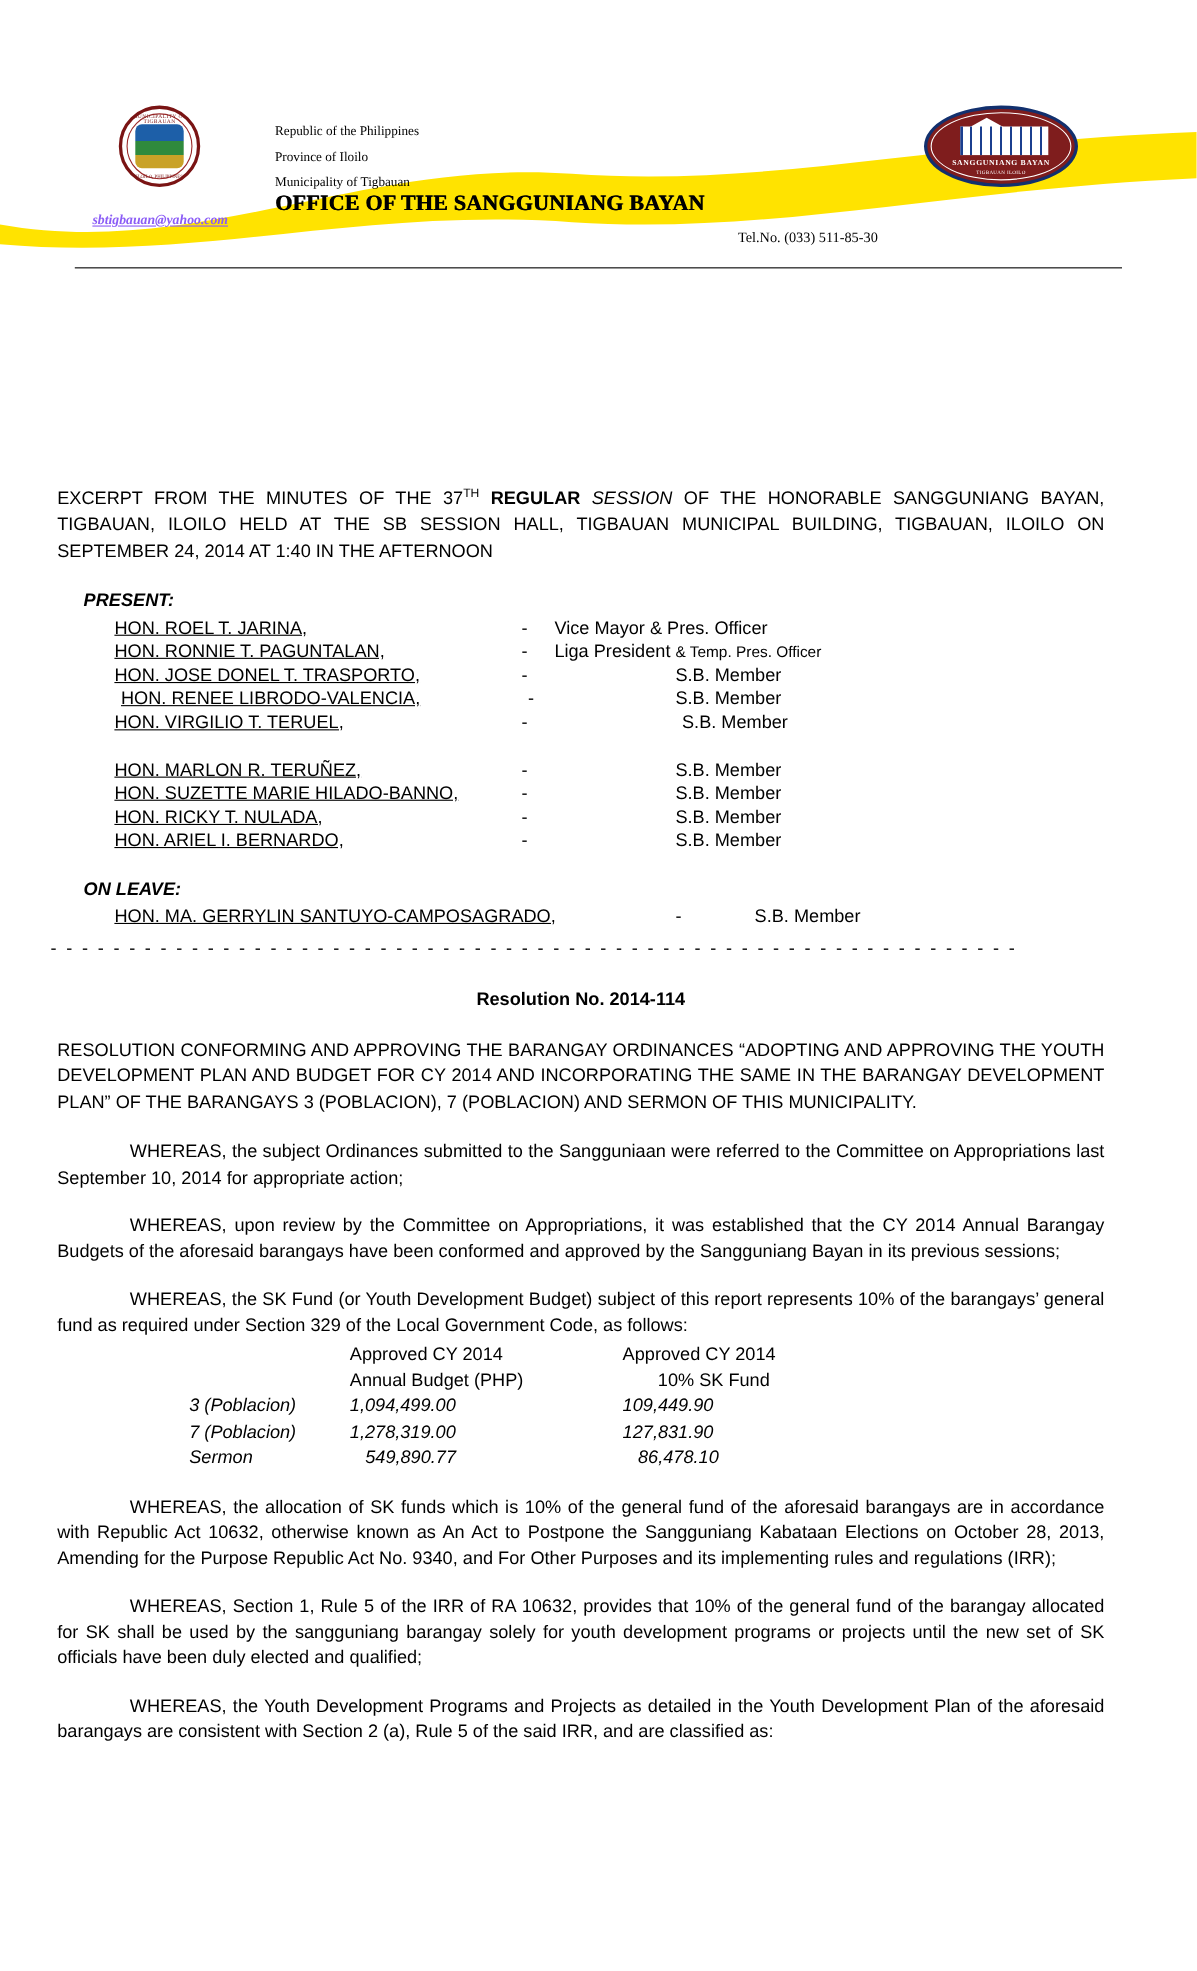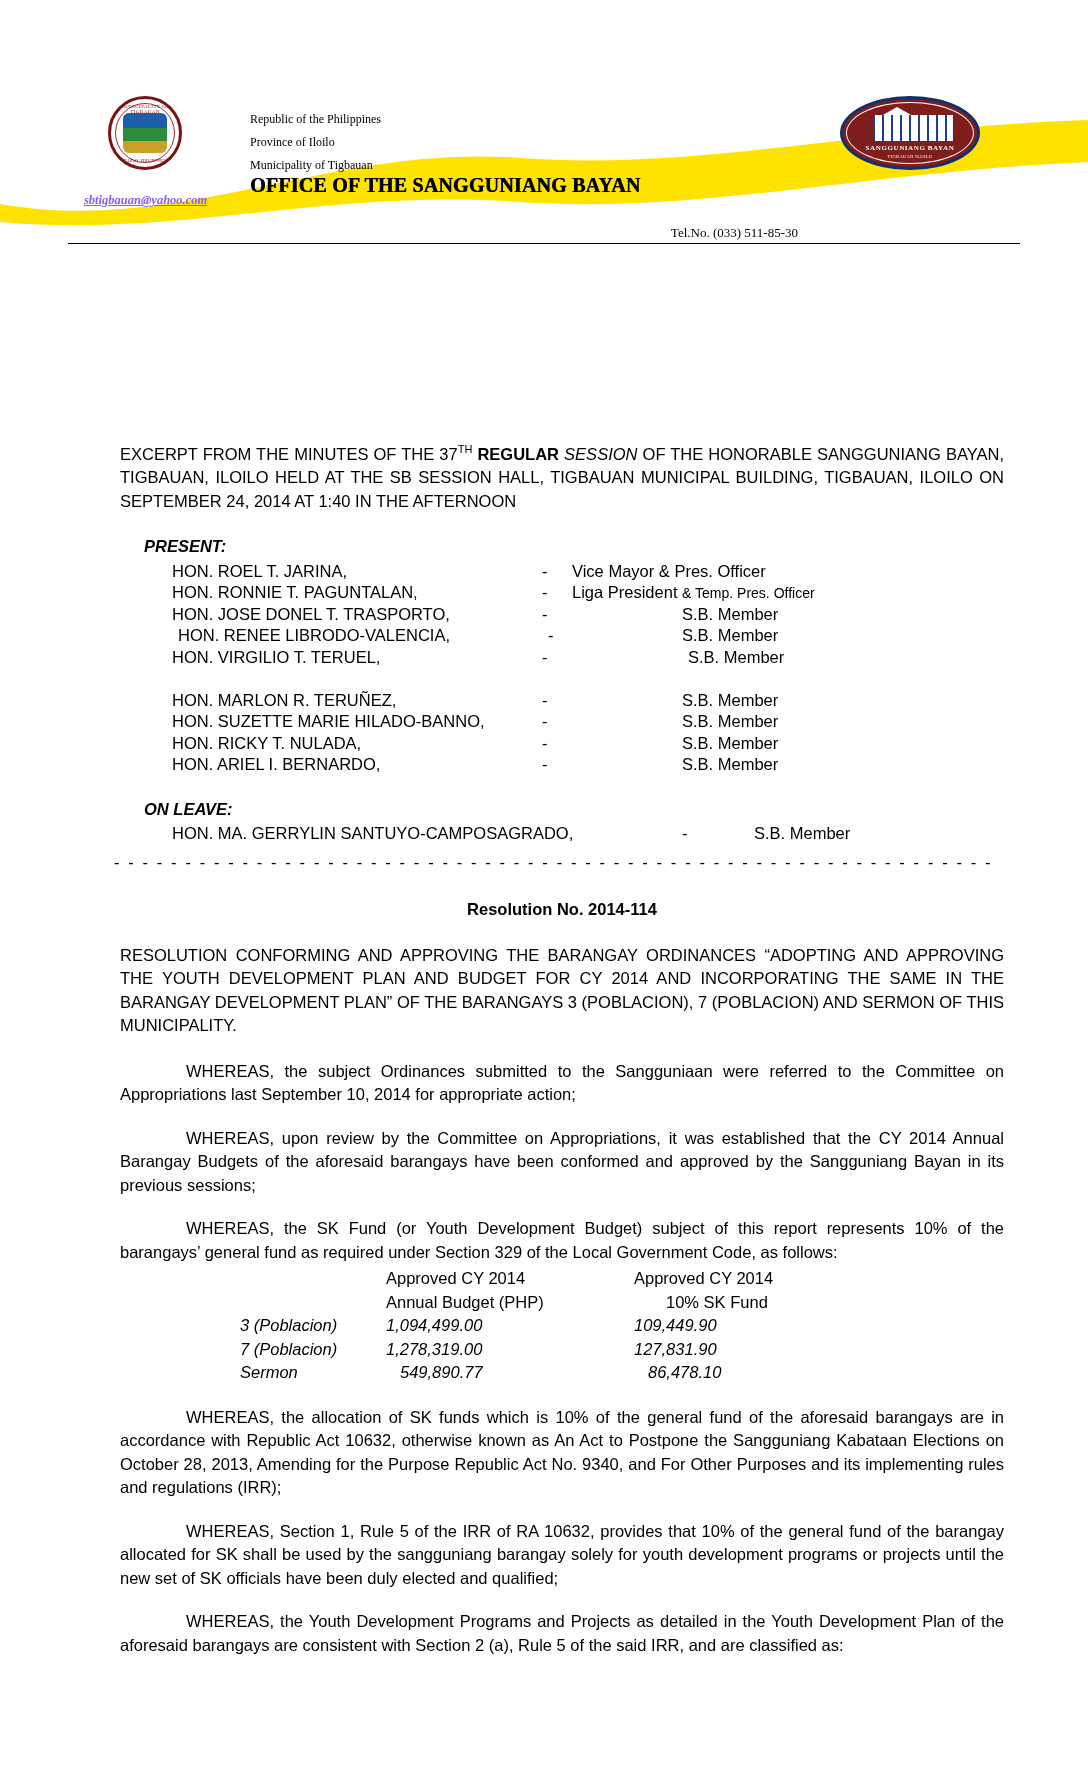--- a/index.html
+++ b/index.html
@@ -157,21 +157,21 @@
     font-size: 12.5px;
     font-weight: bold;
     font-style: italic;
     color: #8b5cf6;
     text-decoration: underline;
     font-family: "Liberation Serif", serif;
   }
   .tel {
     position: absolute;
     right: 290px;
-    top: 225px;
+    top: 208px;
     font-size: 13px;
     font-family: "Liberation Serif", serif;
   }
   .swoosh {
     position: absolute;
     left: 0;
     top: 118px;
     width: 1088px;
     height: 110px;
     pointer-events: none;
@@ -180,21 +180,21 @@
     position: absolute;
     left: 68px;
     right: 68px;
     top: 243px;
     border-top: 1px solid #000;
   }
 
   
   .body {
     position: relative;
-    padding: 0 84px 0 120px;
+    padding: 0 84px 0 52px;
     margin-top: 258px;
     font-size: 16.5px;
     line-height: 23.5px;
   }
   .just {
     text-align: justify;
     text-justify: inter-word;
   }
   p.para {
     margin: 0 0 20px 0;
@@ -217,21 +217,21 @@
     margin: 0 0 0 52px;
     padding: 0;
     list-style: none;
   }
   .roster li {
     display: flex;
     align-items: baseline;
     line-height: 21.5px;
     height: 21.5px;
   }
-  .roster li .nm { width: 370px; white-space: nowrap; }
+  .roster li .nm { width: 370px; white-space: nowrap; text-decoration: underline; }
   .roster li .dash { width: 30px; }
   .roster li .role { white-space: nowrap; }
   .roster li.indent .nm { padding-left: 6px; }
   .small-role { font-size: 14px; }
   .gap { height: 21px; }
 
   .dashline {
     margin: 6px 0 0 -6px;
     font-size: 16.5px;
     letter-spacing: 2.1px;

